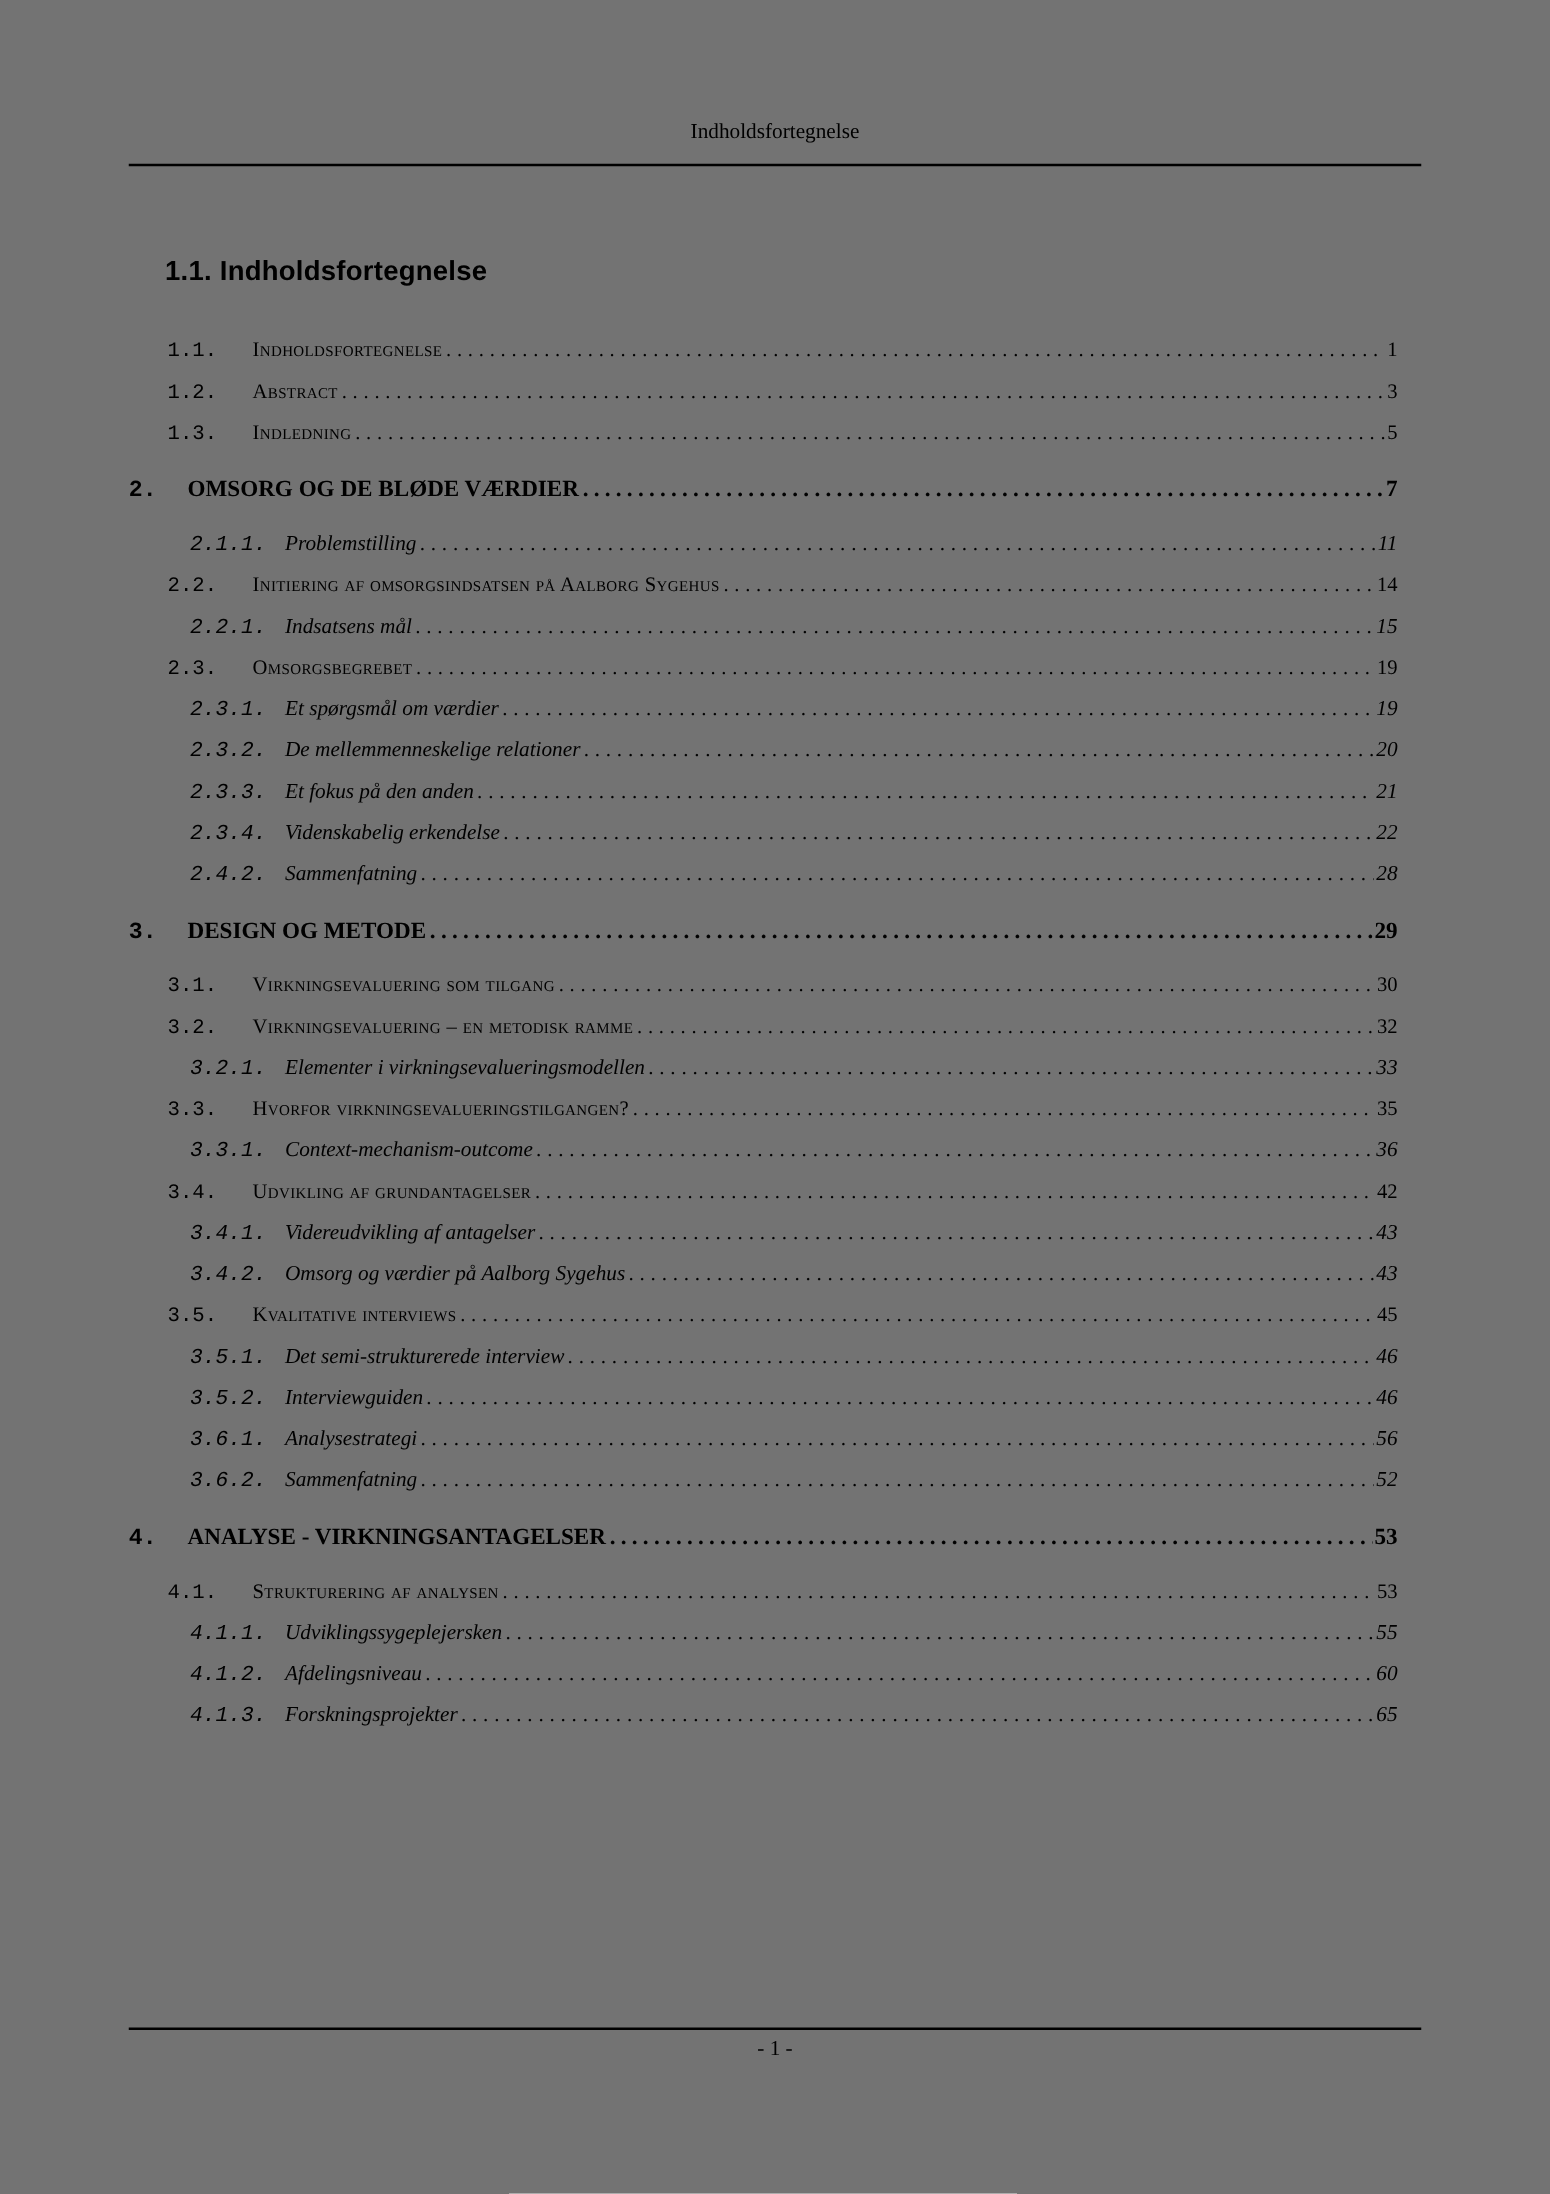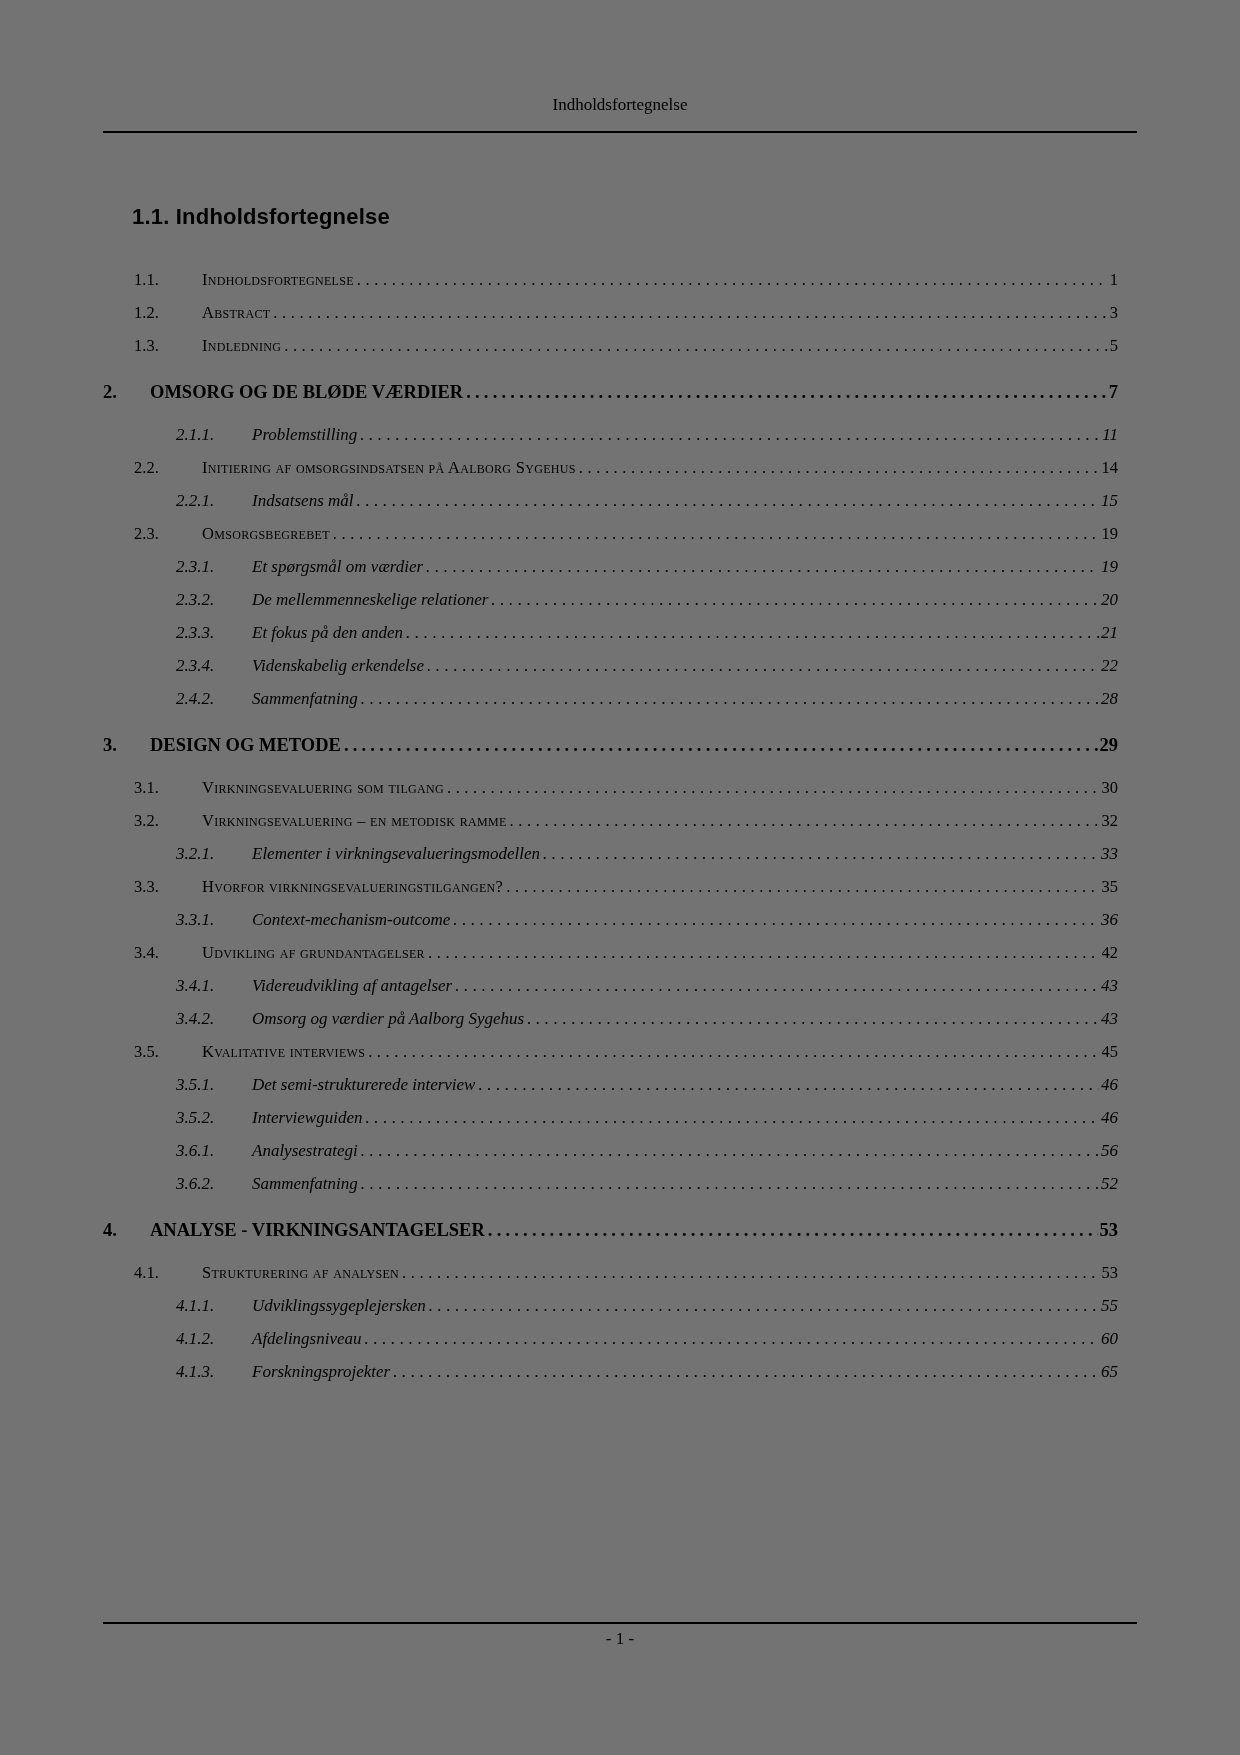--- a/index.html
+++ b/index.html
@@ -36,39 +36,39 @@
   .toc {
     position:absolute; top:263px; left:103px; width:1034px;
     box-sizing:border-box; padding-right:19px;
     font-size:16.5px;
   }
   .toc-row {
     display:flex; align-items:baseline;
     height:33px; line-height:33px;
     white-space:nowrap;
   }
-  .toc-row .num { flex:0 0 auto; }
+  .toc-row .num { flex:0 0 auto;font-family:Liberation Mono, monospace; }
   .toc-row .ttl { flex:0 0 auto; }
   .toc-row .dots {
     flex:1 1 auto; overflow:hidden; margin:0 2px 0 3px;
     white-space:nowrap;
   }
   .toc-row .dots::after {
     content:"..........................................................................................................................................................";
     letter-spacing:4.6px;
   }
   .toc-row .pg { flex:0 0 auto; }
 
   
   .lvl-sub1 .num { margin-left:31px; width:68px; }
   .lvl-sub1 .ttl { font-variant:small-caps; letter-spacing:0.3px; }
 
   
   .lvl-sub2 { font-size:17px; }
-  .lvl-sub2 .num { margin-left:73px; width:76px; font-style:italic; }
+  .lvl-sub2 .num { margin-left:49px; width:76px; font-style:italic; }
   .lvl-sub2 .ttl, .lvl-sub2 .dots, .lvl-sub2 .pg { font-style:italic; }
 
   
   .lvl-chapter {
     font-weight:700; font-size:18.5px;
     margin-top:14px; margin-bottom:9px;
   }
   .lvl-chapter .num { width:47px; }
   .lvl-chapter .dots::after { letter-spacing:4.2px; }
 

